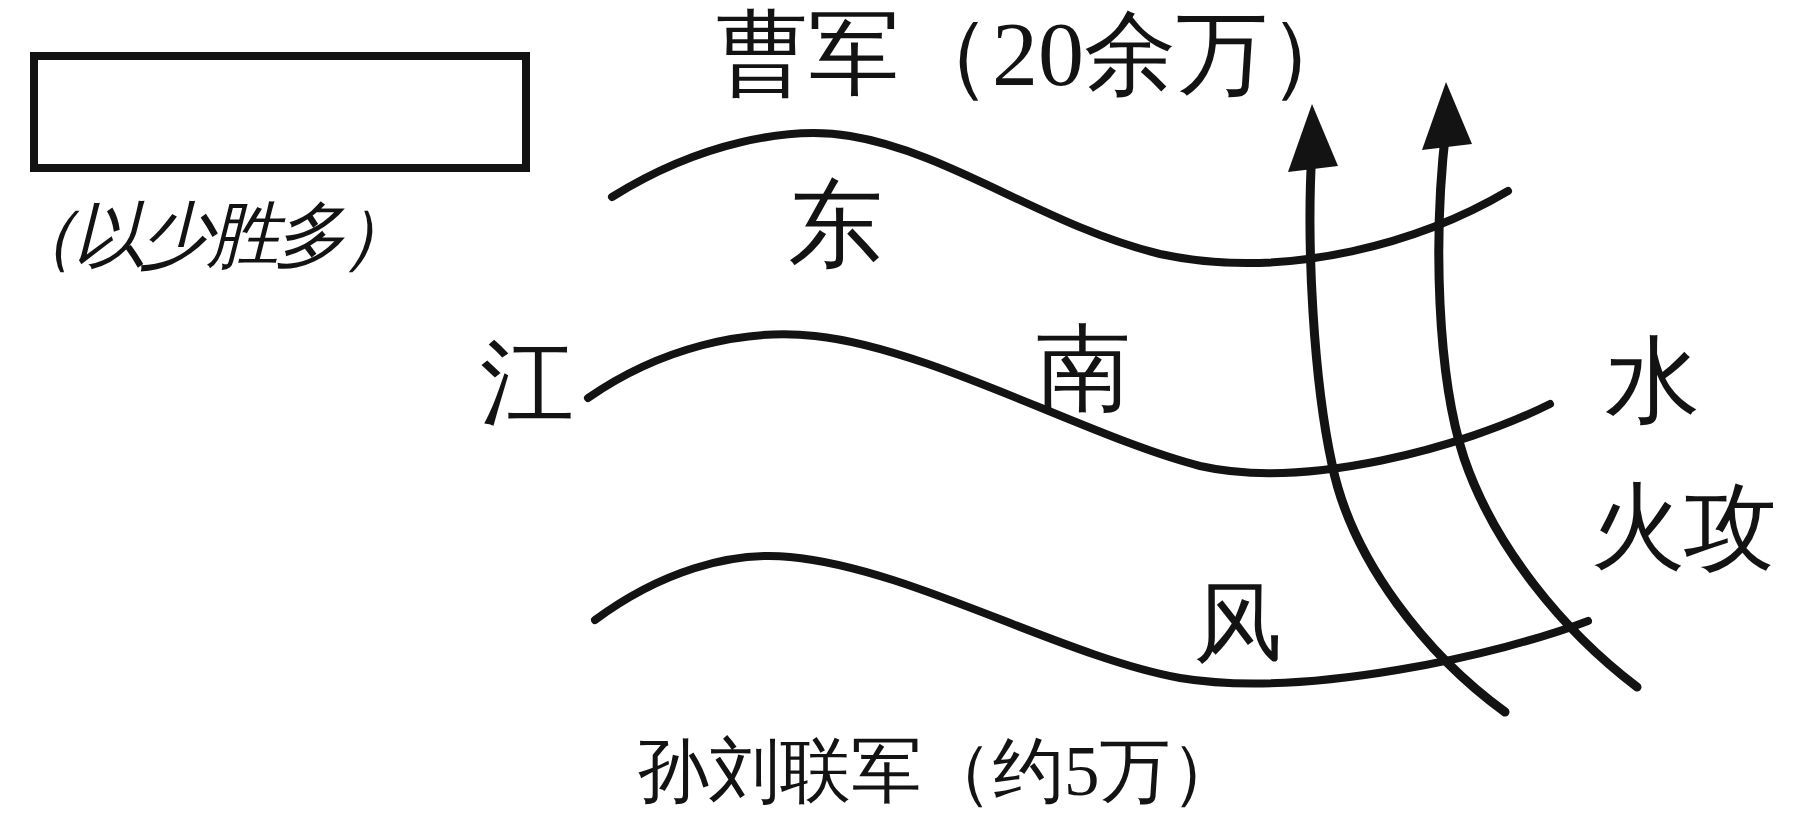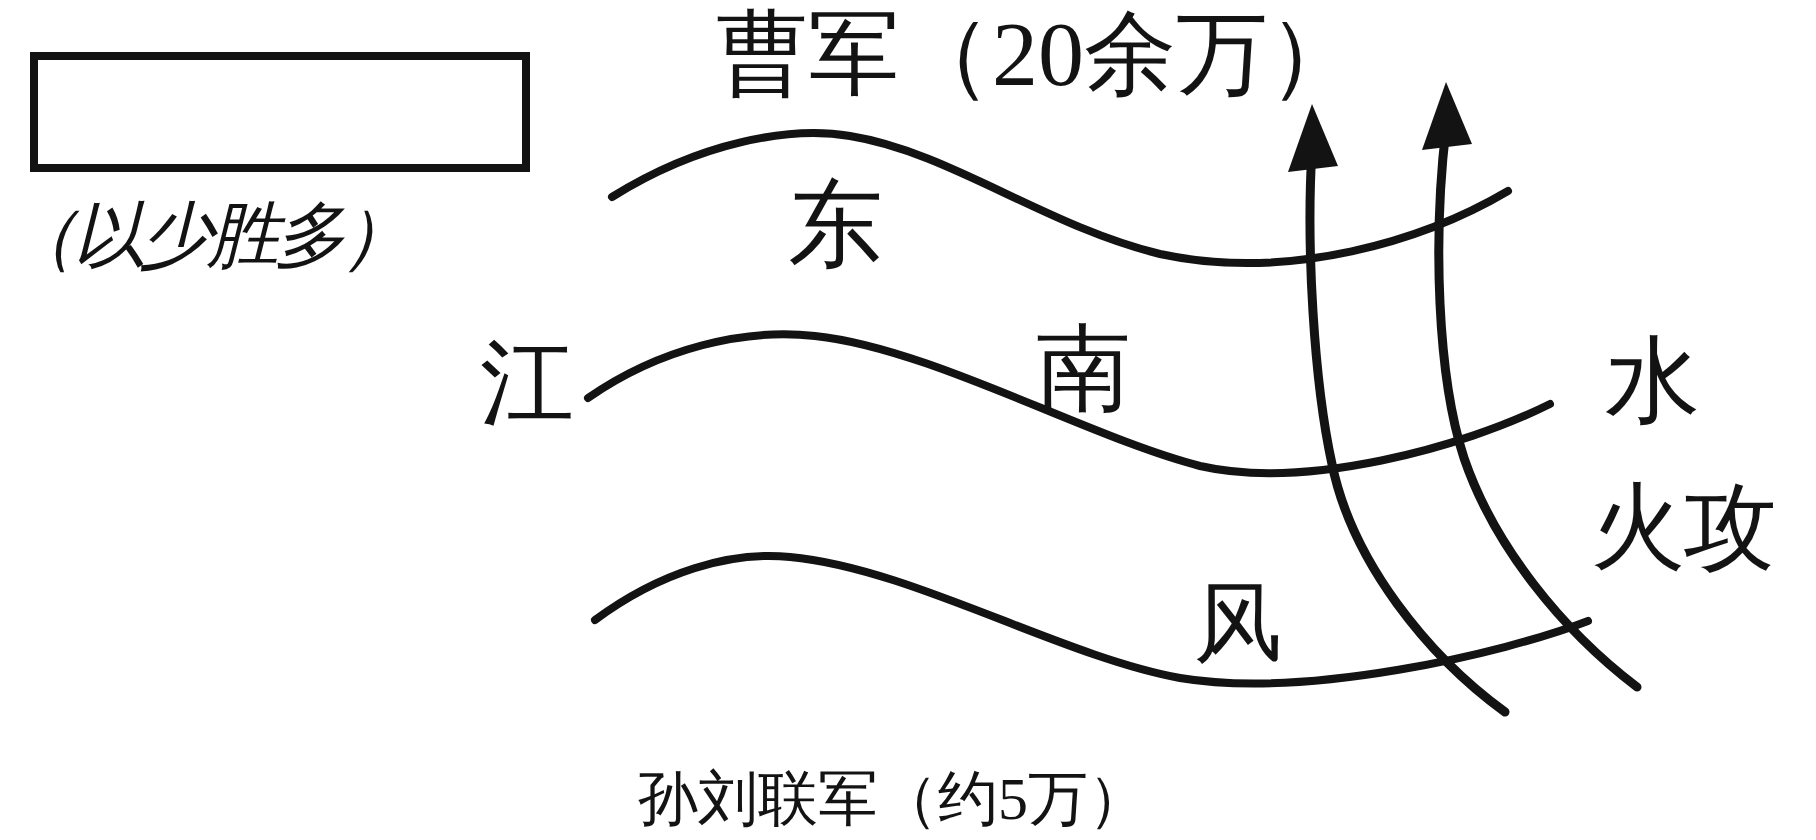--- a/index.html
+++ b/index.html
@@ -7,21 +7,21 @@
   body {
     width: 1816px; height: 840px;
     background: var(--paper);
     font-family: "Liberation Serif", "DejaVu Serif", serif;
     color: var(--ink);
     overflow: hidden;
   }
   .stage { position: absolute; left: 0; top: 0; width: 1504px; height: 840px; }
   .label { position: absolute; white-space: nowrap; line-height: 1; }
   #cao-label     { left: 716px;  top: 8px;   font-size: 92px; }
-  #sunliu-label  { left: 638px;  top: 769px; font-size: 60px; }
+  #sunliu-label  { left: 638px;  top: 736px; font-size: 71px; }
   #answer-box {
     position: absolute; left: 30px; top: 52px;
     width: 484px; height: 104px;
     border: 8px solid var(--ink);
     background: var(--paper);
     font-size: 70px; text-align: center; line-height: 104px;
   }
   #box-caption   { left: 6px;    top: 200px; font-size: 72px; letter-spacing: -5px; font-style: italic; }
   #char-jiang    { left: 480px;  top: 336px; font-size: 94px; }
   #char-dong     { left: 788px;  top: 178px; font-size: 95px; }

